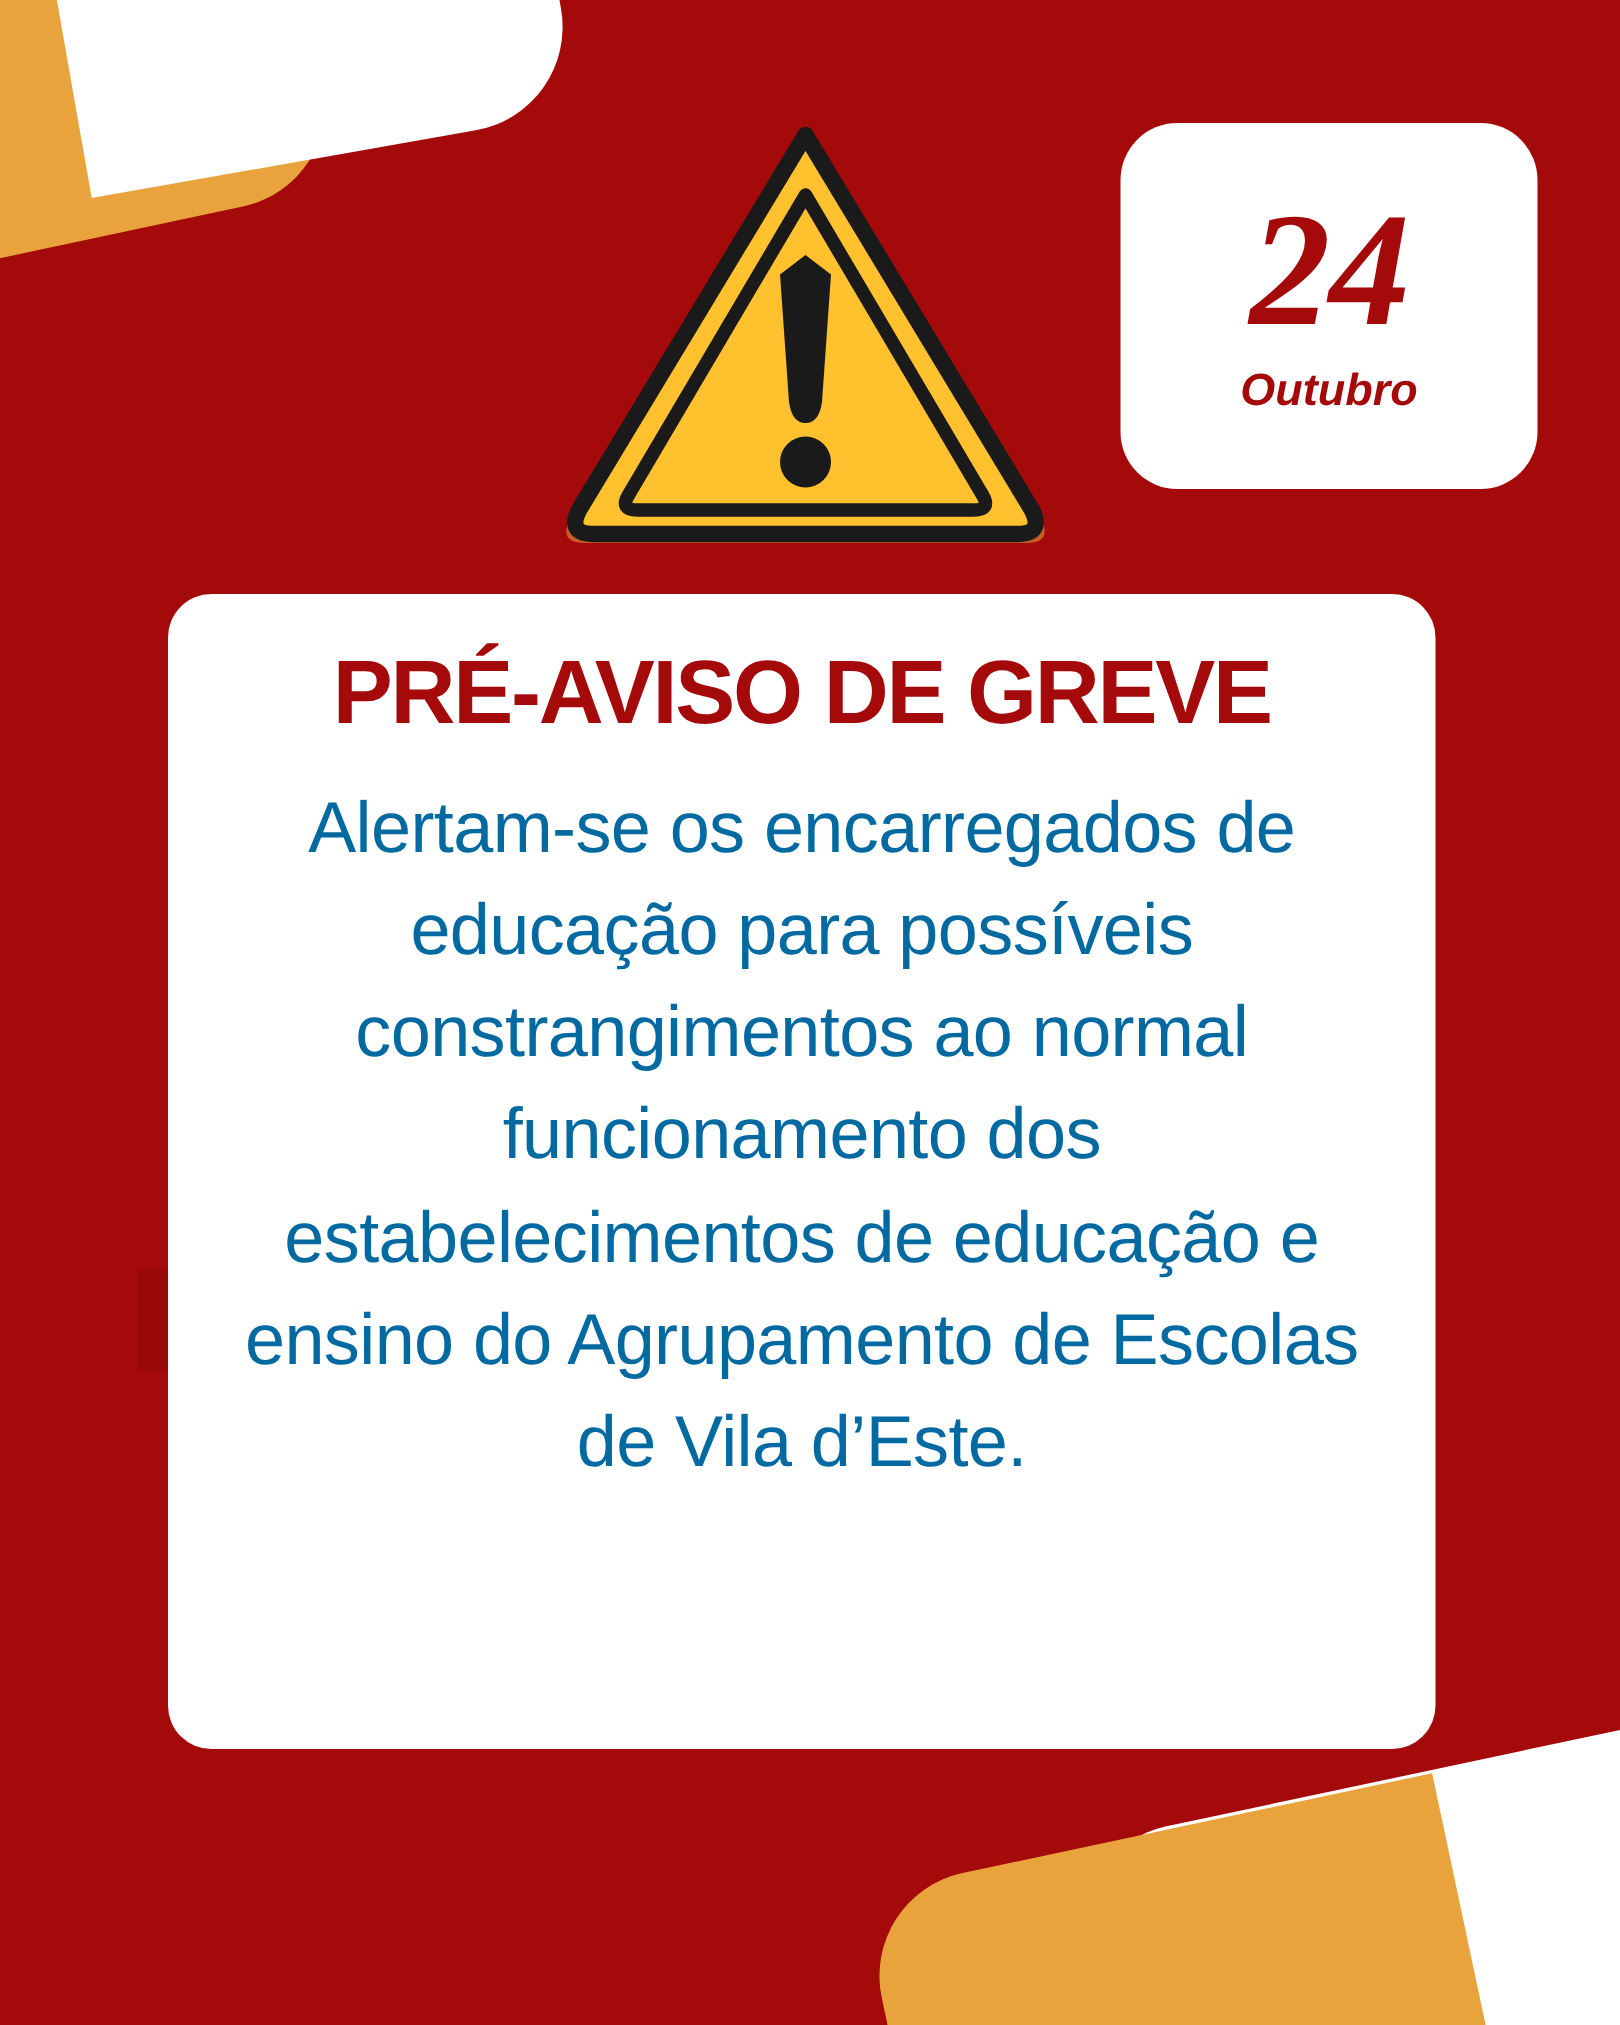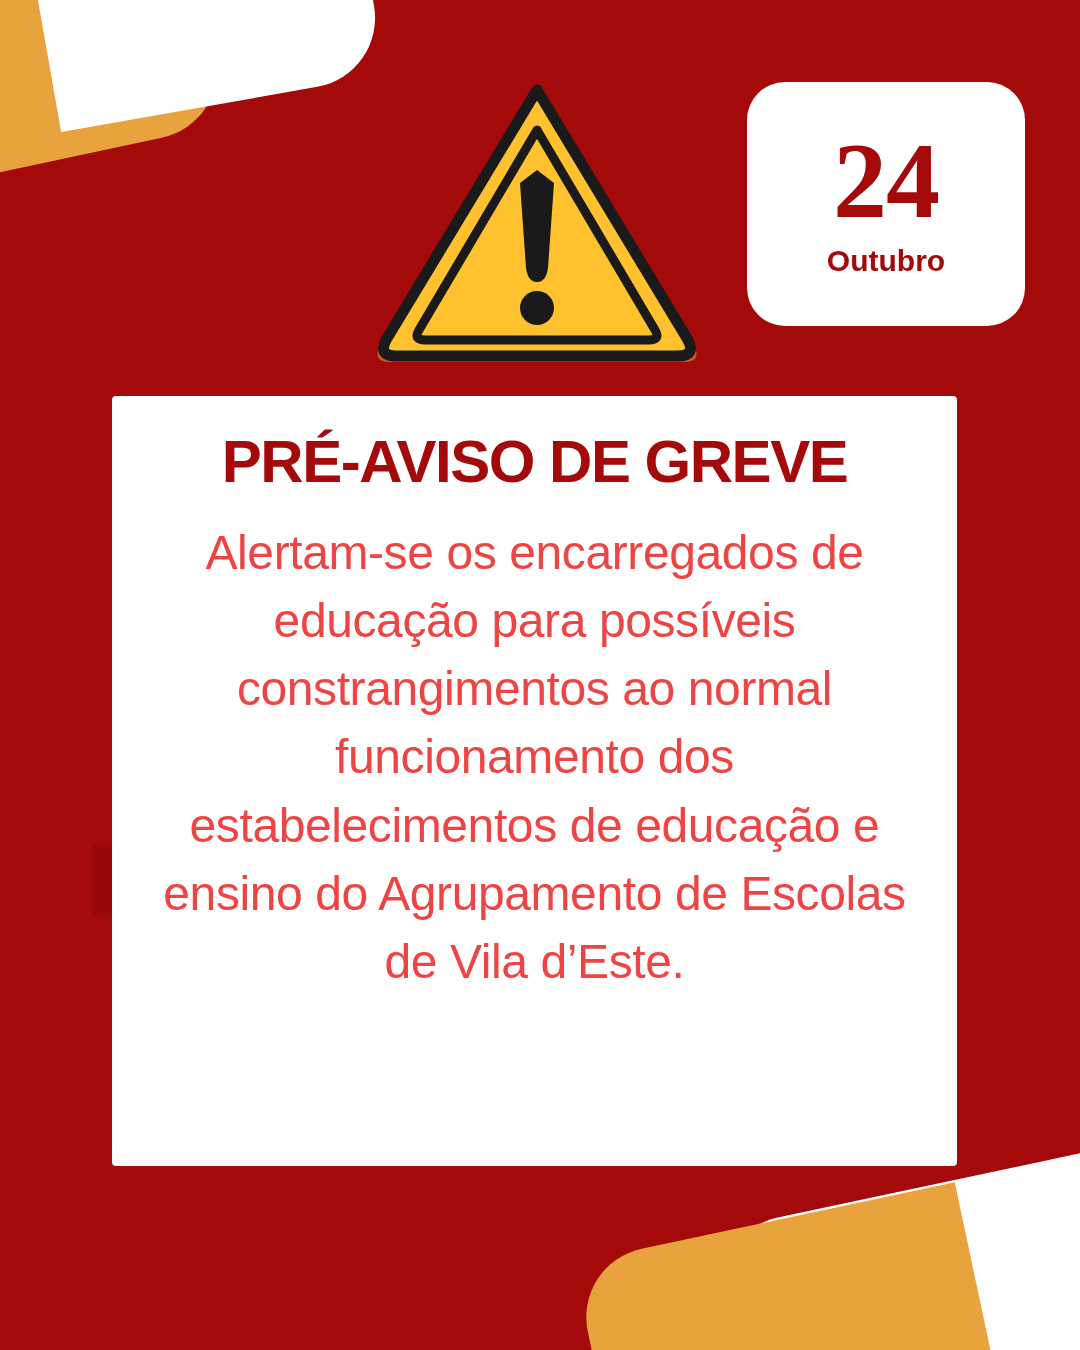--- a/index.html
+++ b/index.html
@@ -77,20 +77,21 @@
     top: 82px;
     right: 55px;
     width: 278px;
     height: 244px;
     background: #FFFFFF;
     border-radius: 38px;
     display: flex;
     flex-direction: column;
     align-items: center;
     justify-content: center;
+    font-style: italic;
   }
   .date-day {
     font-family: "Liberation Serif", serif;
     font-weight: 700;
     font-size: 108px;
     line-height: .95;
     color: #A50A0A;
     letter-spacing: -1px;
   }
   .date-month {
@@ -112,42 +113,42 @@
   .warn-wrap svg { display: block; width: 100%; height: 100%; }
 
   
   .card {
     position: absolute;
     left: 112px;
     top: 396px;
     width: 845px;
     height: 770px;
     background: #FFFFFF;
-    border-radius: 4px;
+    border-radius: 29px;
     padding: 34px 40px 30px;
     display: flex;
     flex-direction: column;
     align-items: center;
   }
   .card-title {
     font-family: "Liberation Sans", sans-serif;
     font-weight: 700;
     font-size: 60px;
     letter-spacing: -1.5px;
     color: #A50A0A;
     text-align: center;
     line-height: 1.05;
   }
   .card-body {
     margin-top: 26px;
     font-family: "Liberation Sans", sans-serif;
     font-weight: 400;
     font-size: 48px;
     line-height: 1.42;
-    color: #ef4444;
+    color: #0369a1;
     text-align: center;
     letter-spacing: -0.4px;
   }
 </style>
 </head>
 <body>
 
 <div class="poster">
 
   <div class="deco-tl-orange"></div>

